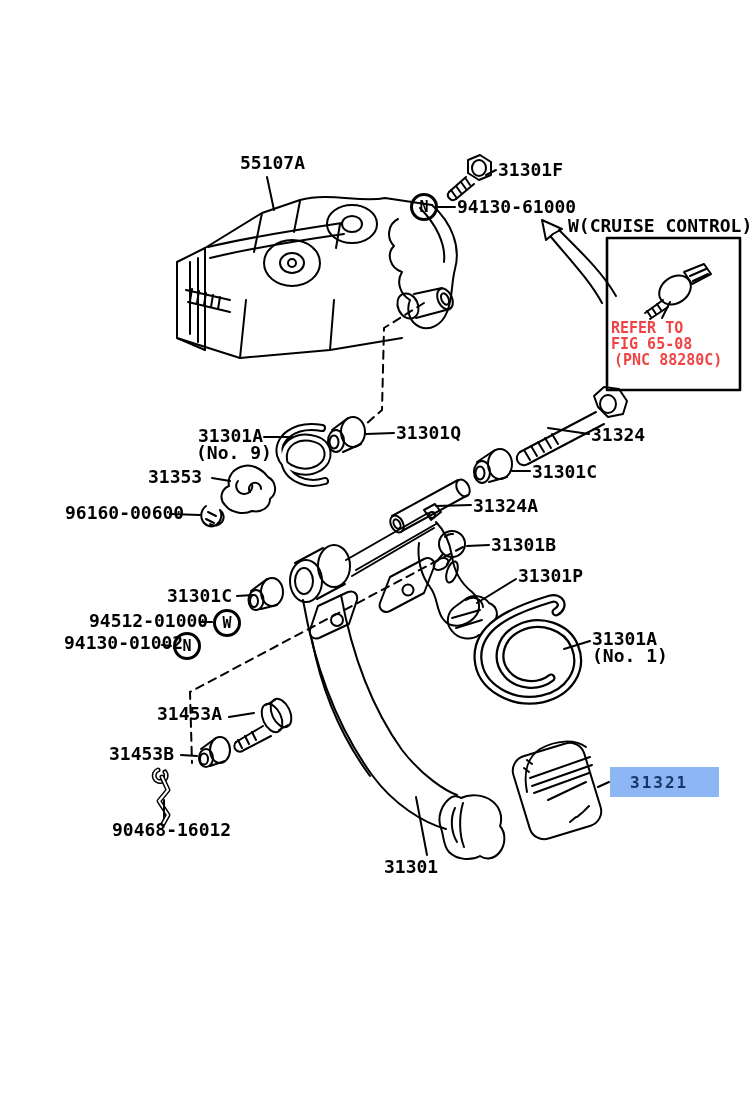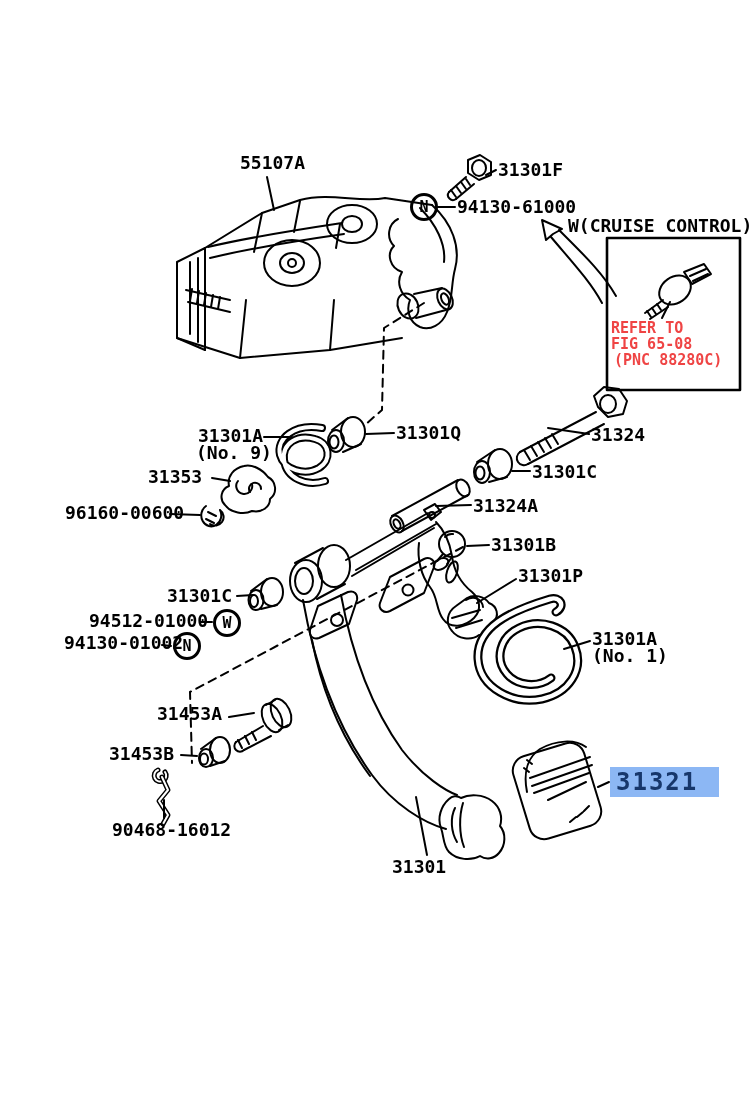--- a/index.html
+++ b/index.html
@@ -17,22 +17,22 @@
     position:absolute; font-weight:bold; font-size:15px; color:#ef4444;
     white-space:nowrap; line-height:16px;
   }
   .circ {
     position:absolute; width:28px; height:28px; border:3px solid #000;
     border-radius:50%; display:flex; align-items:center; justify-content:center;
     font-weight:bold; font-size:15px; color:#000; box-sizing:border-box;
   }
   .hl {
     position:absolute; left:610px; top:767px; width:109px; height:30px;
-    display:flex; align-items:center; padding-left:6px; box-sizing:border-box;
-    font-weight:bold; font-size:24px; letter-spacing:2px;
+    display:flex; align-items:center; padding-left:20px; box-sizing:border-box;
+    font-weight:bold; font-size:16px; letter-spacing:2px;
   }
   .footer {
     position:absolute; left:675px; top:1074px; font-weight:bold; font-size:18px; color:#404040;
   }
 </style>
 </head>
 <body>
 
 <div id="stage">
 
@@ -272,19 +272,19 @@
 <div class="lbl" style="left:491px; top:535px;">31301B</div>
 <div class="lbl" style="left:518px; top:566px;">31301P</div>
 <div class="lbl" style="left:167px; top:586px;">31301C</div>
 <div class="lbl" style="left:89px; top:611px;">94512-01000</div>
 <div class="lbl" style="left:64px; top:633px;">94130-01002</div>
 <div class="lbl" style="left:592px; top:629px;">31301A</div>
 <div class="lbl" style="left:592px; top:646px;">(No. 1)</div>
 <div class="lbl" style="left:157px; top:704px;">31453A</div>
 <div class="lbl" style="left:109px; top:744px;">31453B</div>
 <div class="lbl" style="left:112px; top:820px;">90468-16012</div>
-<div class="lbl" style="left:392px; top:857px;">31301</div>
+<div class="lbl" style="left:384px; top:857px;">31301</div>
 
 <div class="hl" style="background-color: rgb(140, 183, 244); color: rgb(23, 55, 107);">31321</div>
 
 <div class="footer">310023</div>
 
 </div>
 
 </body></html>

